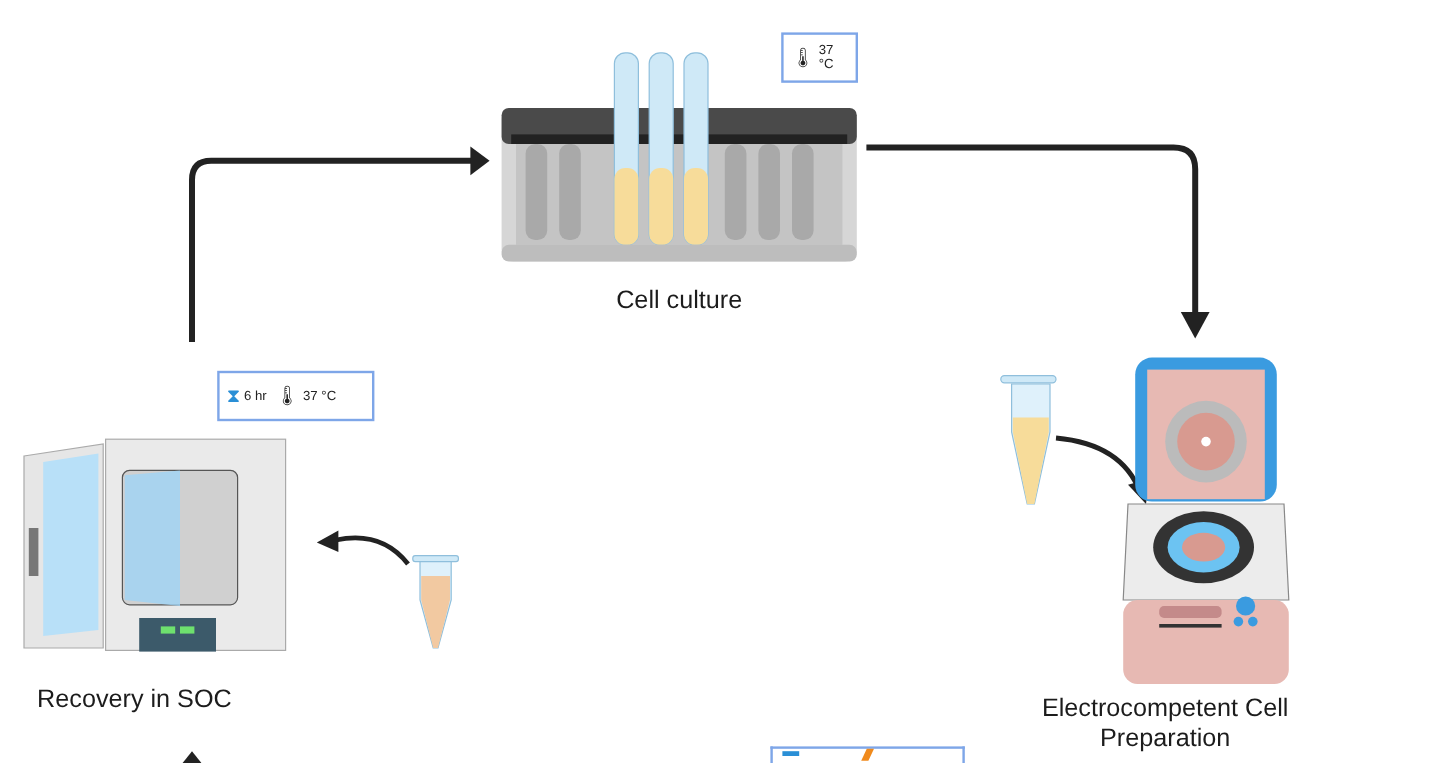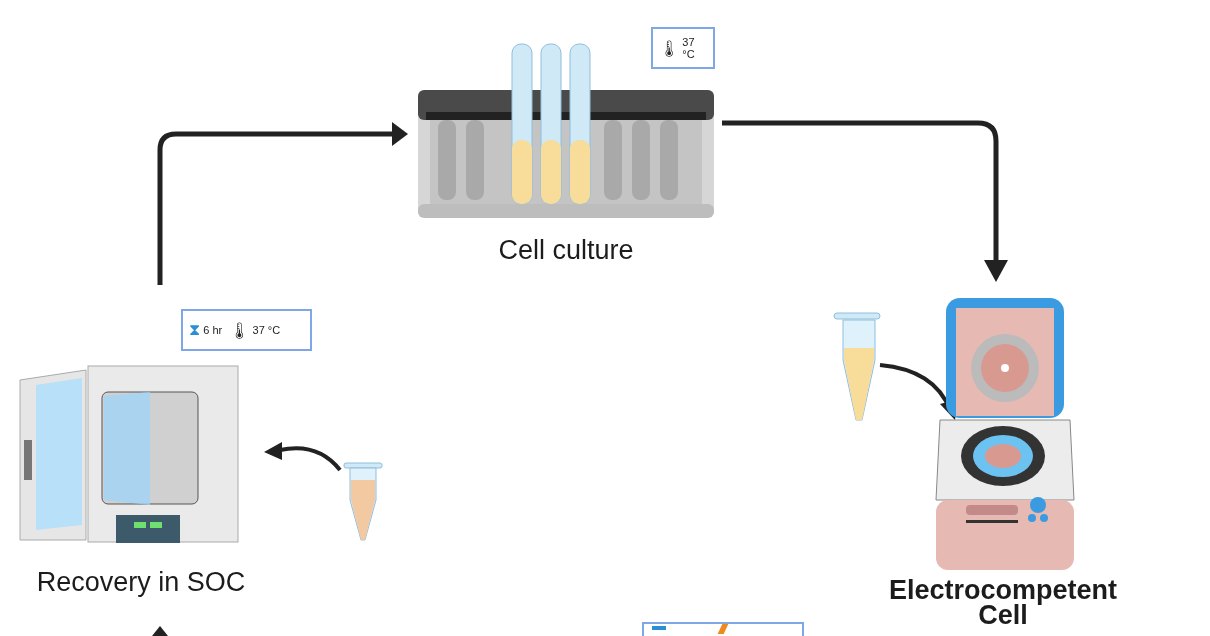--- a/index.html
+++ b/index.html
@@ -1,19 +1,19 @@
 <!DOCTYPE html>
 <html><head>
 <meta charset="utf-8">
 <style>
   html,body{margin:0;padding:0;background:#fff;}
   body{width:1210px;height:636px;position:relative;overflow:hidden;font-family:"Liberation Sans",sans-serif;color:#1a1a1a;}
   .abs{position:absolute;}
   svg{position:absolute;left:0;top:0;overflow:visible;}
-  .label{position:absolute;font-size:27px;text-align:center;line-height:25px;color:#1c1c1c;}
+  .label{position:absolute;font-size:21px;text-align:center;line-height:25px;color:#1c1c1c;}
   .badge{position:absolute;border:2px solid #7ea6e8;background:#fff;box-sizing:border-box;display:flex;align-items:center;font-size:11px;color:#222;padding:0 6px;gap:3px;}
 </style>
 </head>
 <body>
 
 <svg width="1210" height="636">
   <path d="M160 285 L160 150 Q160 134 176 134 L395 134" fill="none" stroke="#222" stroke-width="5"></path>
   <polygon points="392,122 408,134 392,146" fill="#222"></polygon>
   <path d="M722 123 L978 123 Q996 123 996 141 L996 262" fill="none" stroke="#222" stroke-width="5"></path>
   <polygon points="984,260 996,282 1008,260" fill="#222"></polygon>
@@ -69,22 +69,23 @@
   <rect x="966" y="520" width="52" height="3" fill="#333"></rect>
   <circle cx="1038" cy="505" r="8" fill="#3a9be0"></circle>
   <circle cx="1032" cy="518" r="4" fill="#3a9be0"></circle>
   <circle cx="1044" cy="518" r="4" fill="#3a9be0"></circle>
 </svg>
 <svg width="1210" height="636">
   <rect x="834" y="313" width="46" height="6" rx="3" fill="#cfe9f7" stroke="#8fbfdc"></rect>
   <path d="M843 320 L875 320 L875 360 L862 420 L856 420 L843 360 Z" fill="#dff1fb" stroke="#8fbfdc"></path>
   <path d="M844 348 L874 348 L874 360 L862 420 L856 420 L844 360 Z" fill="#f7dc9a"></path>
 </svg>
-<div class="label" style="left:868px;top:578px;width:270px;font-weight:bold;">
+<div class="label" style="left:836px;top:578px;width:270px;">
   <div>Electrocompetent Cell</div>
+  <div>Preparation</div>
 </div>
 
 <svg width="1210" height="636">
   <rect x="88" y="366" width="150" height="176" fill="#eaeaea" stroke="#aaa"></rect>
   <rect x="102" y="392" width="96" height="112" rx="6" fill="#d0d0d0" stroke="#555"></rect>
   <path d="M104 396 L150 392 L150 505 L104 500 Z" fill="#9fd3f5" opacity="0.8"></path>
   <rect x="116" y="515" width="64" height="28" fill="#3c5a6a"></rect>
   <rect x="134" y="522" width="12" height="6" fill="#6ee06e"></rect>
   <rect x="150" y="522" width="12" height="6" fill="#6ee06e"></rect>
   <path d="M20 380 L86 370 L86 540 L20 540 Z" fill="#e6e6e6" stroke="#aaa"></path>
@@ -96,18 +97,18 @@
   <path d="M350 468 L376 468 L376 500 L365 540 L361 540 L350 500 Z" fill="#dff1fb" stroke="#8fbfdc"></path>
   <path d="M351 480 L375 480 L375 500 L365 540 L361 540 L351 500 Z" fill="#f2c9a1"></path>
 </svg>
 
 <div class="badge" style="left:181px;top:309px;width:131px;height:42px;">
   <span style="font-size:16px;color:#2a8fd6;">⧗</span>
   <span>6 hr</span>
   <span style="font-size:16px;margin-left:4px;">🌡</span>
   <span>37 °C</span>
 </div>
-<div class="label" style="left:36px;top:570px;width:210px;">Recovery in SOC</div>
+<div class="label" style="left:7px;top:570px;width:210px;">Recovery in SOC</div>
 
 <div class="abs" style="left:642px;top:622px;width:162px;height:20px;border:2px solid #7ea6e8;border-bottom:none;box-sizing:border-box;">
   <span class="abs" style="left:8px;top:2px;width:14px;height:4px;background:#2a8fd6;"></span>
   <span class="abs" style="left:76px;top:0px;width:6px;height:10px;background:#f08a1c;transform:skewX(-25deg);"></span>
 </div>
 
 </body></html>

